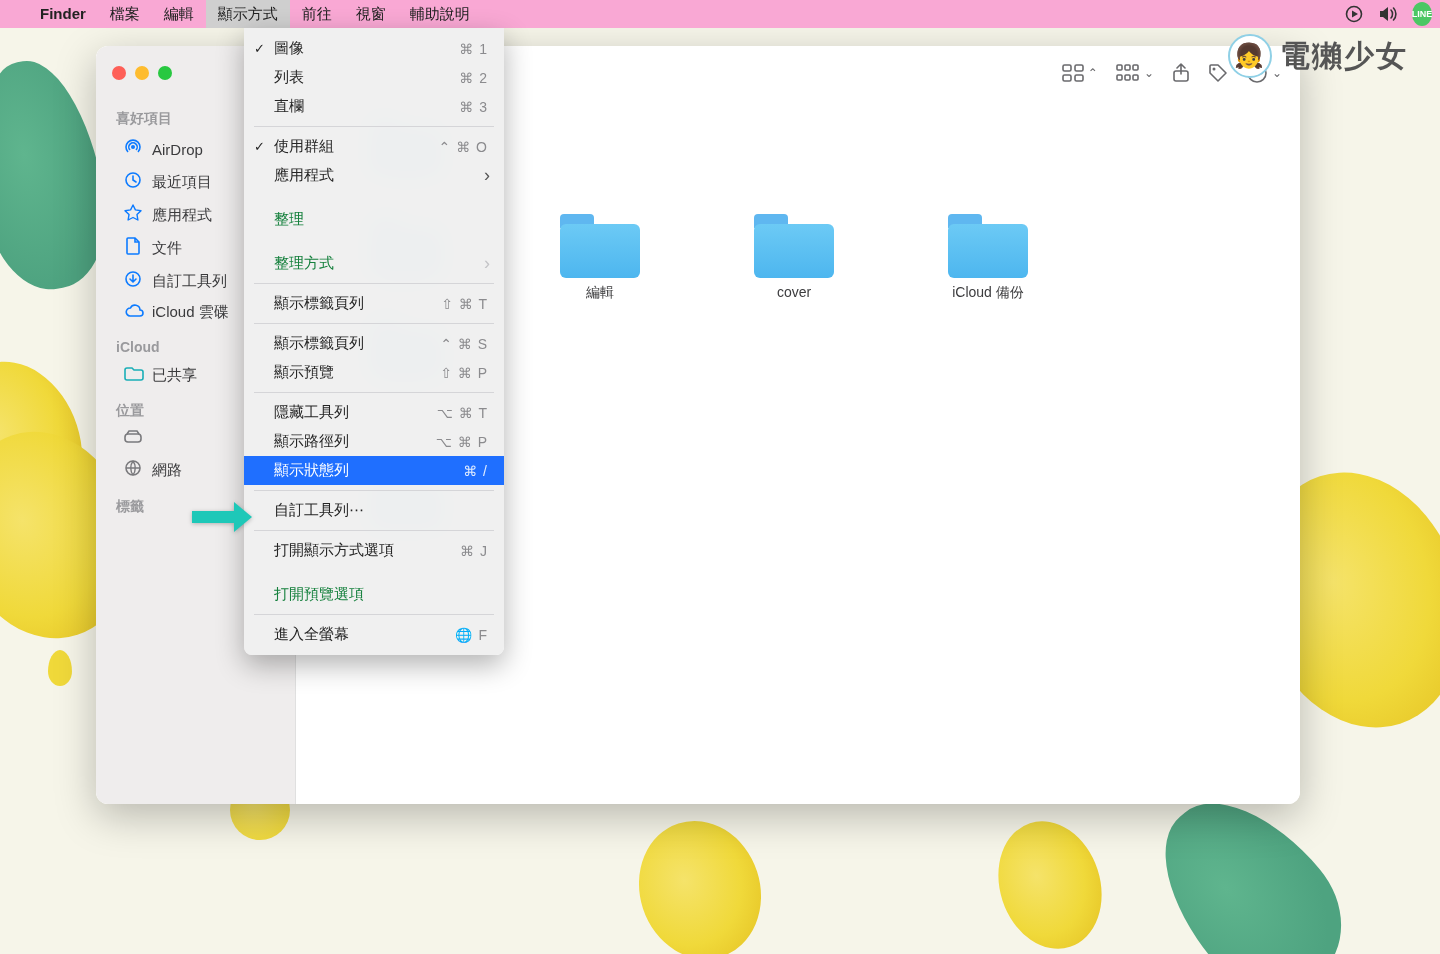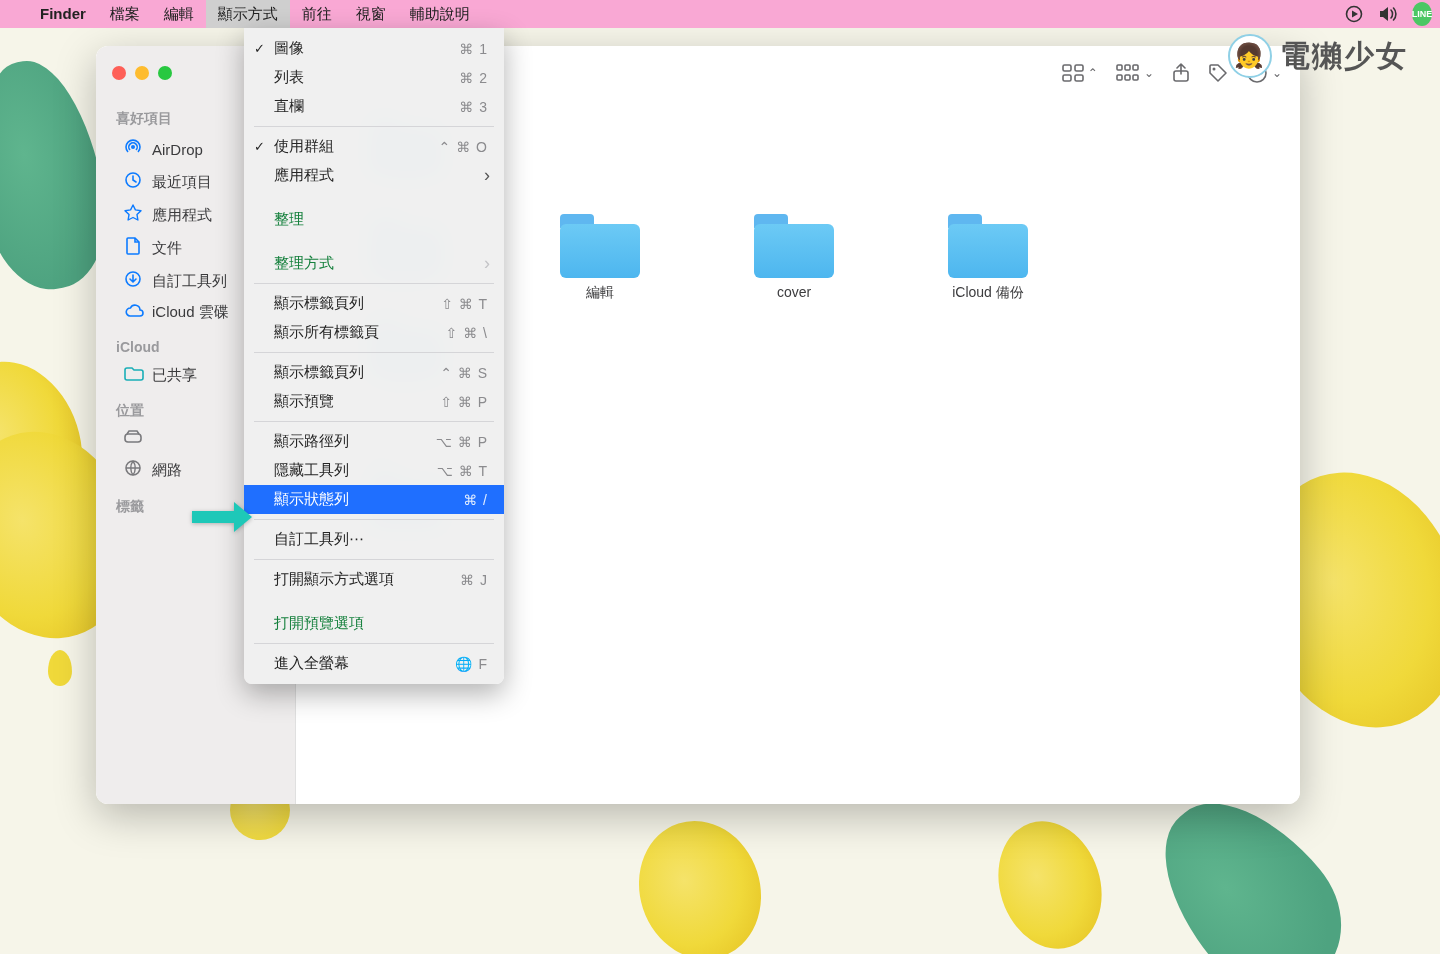--- a/index.html
+++ b/index.html
@@ -406,41 +406,37 @@
       <span>整理</span>
     </div>
     <div class="menu-row disabled sub">
       <span>整理方式</span>
     </div>
     <div class="menu-sep"></div>
     <div class="menu-row">
       <span>顯示標籤頁列</span>
       <span class="sc">⇧ ⌘ T</span>
     </div>
-    <div class="menu-row">
-      <span>顯示所有標籤頁</span>
-      <span class="sc">⇧ ⌘ \</span>
-    </div>
     <div class="menu-sep"></div>
     <div class="menu-row">
       <span>顯示標籤頁列</span>
       <span class="sc">⌃ ⌘ S</span>
     </div>
     <div class="menu-row">
       <span>顯示預覽</span>
       <span class="sc">⇧ ⌘ P</span>
     </div>
     <div class="menu-sep"></div>
     <div class="menu-row">
+      <span>隱藏工具列</span>
+      <span class="sc">⌥ ⌘ T</span>
+    </div>
+    <div class="menu-row">
       <span>顯示路徑列</span>
       <span class="sc">⌥ ⌘ P</span>
-    </div>
-    <div class="menu-row">
-      <span>隱藏工具列</span>
-      <span class="sc">⌥ ⌘ T</span>
     </div>
     <div class="menu-row hl">
       <span>顯示狀態列</span>
       <span class="sc">⌘ /</span>
     </div>
     <div class="menu-sep"></div>
     <div class="menu-row">
       <span>自訂工具列⋯</span>
     </div>
     <div class="menu-sep"></div>

